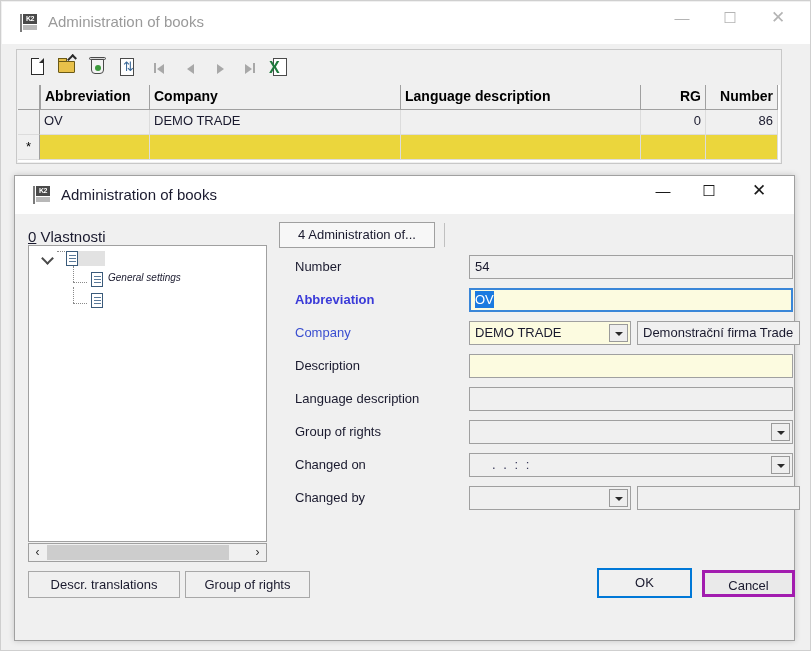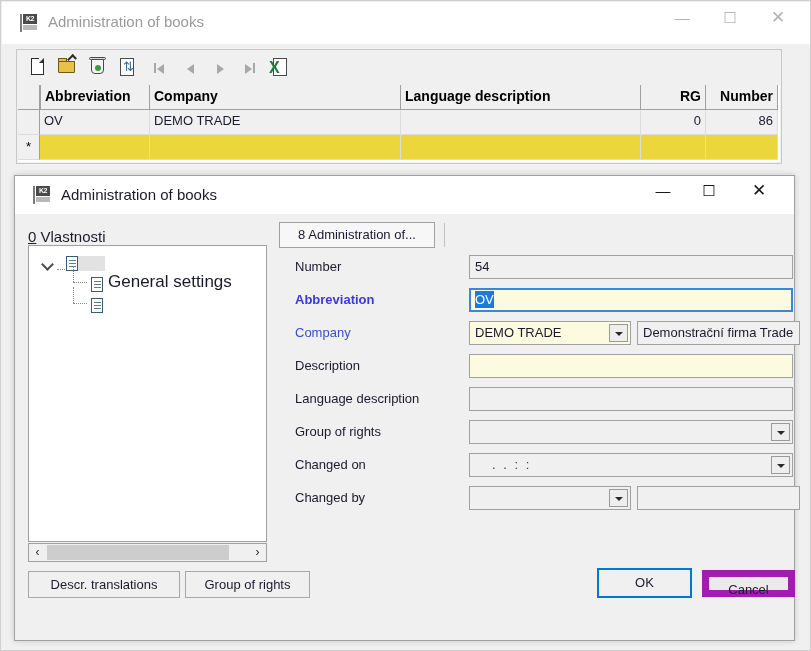--- a/index.html
+++ b/index.html
@@ -343,24 +343,25 @@
     left: 13px; top: 69px;
     width: 239px; height: 297px;
     background: #ffffff;
     border: 1px solid #a0a0a0;
     box-sizing: border-box;
     overflow: hidden;
   }
   .tnode {
     position: absolute;
     height: 20px;
-    font-size: 17px;
+    font-size: 10px;
     white-space: nowrap;
     display: flex;
-    align-items: flex-end;
+    align-items: flex-start;
+    font-style: italic;
   }
   #tn-root { left: 12px; top: 5px; }
   #tn-gen  { left: 44px; top: 26px; }
   #tn-biz  { left: 44px; top: 47px; }
   .chev {
     width: 14px; height: 14px;
     position: relative;
     margin-right: 2px;
     flex: 0 0 14px;
   }
@@ -476,21 +477,21 @@
   #btn-grpr   { left: 170px; top: 395px; width: 125px; }
   #btn-ok {
     left: 582px; top: 392px; width: 95px; height: 30px;
     border: 2px solid #0078d7;
     background: #f0f0f0;
     line-height: 26px;
   }
   #btn-cancel {
     left: 687px; top: 394px; width: 93px; height: 27px;
     background: #eaeaea;
-    border: 7px solid #a21caf;
+    border: 3px solid #a21caf;
   }
 
   
   #tab-strip {
     position: absolute;
     left: 264px; top: 46px;
     width: 500px; height: 26px;
   }
   #tab-active {
     position: absolute;
@@ -723,21 +724,21 @@
   <div id="tree-hscroll">
     <div class="hs-btn l">‹</div>
     <div id="hs-thumb"></div>
     <div class="hs-btn r">›</div>
   </div>
 
   <div class="btm-btn" id="btn-descr">Descr. translations</div>
   <div class="btm-btn" id="btn-grpr">Group of rights</div>
 
   <div id="tab-strip">
-    <div id="tab-active">8 Administration of...</div>
+    <div id="tab-active">4 Administration of...</div>
     <div id="tab-sep"></div>
   </div>
 
   <div id="form">
 
     <div class="frow" style="top:0px; width:100%;">
       <div class="flabel">Number</div>
       <div class="fctl" id="c-number">54</div>
     </div>
 

